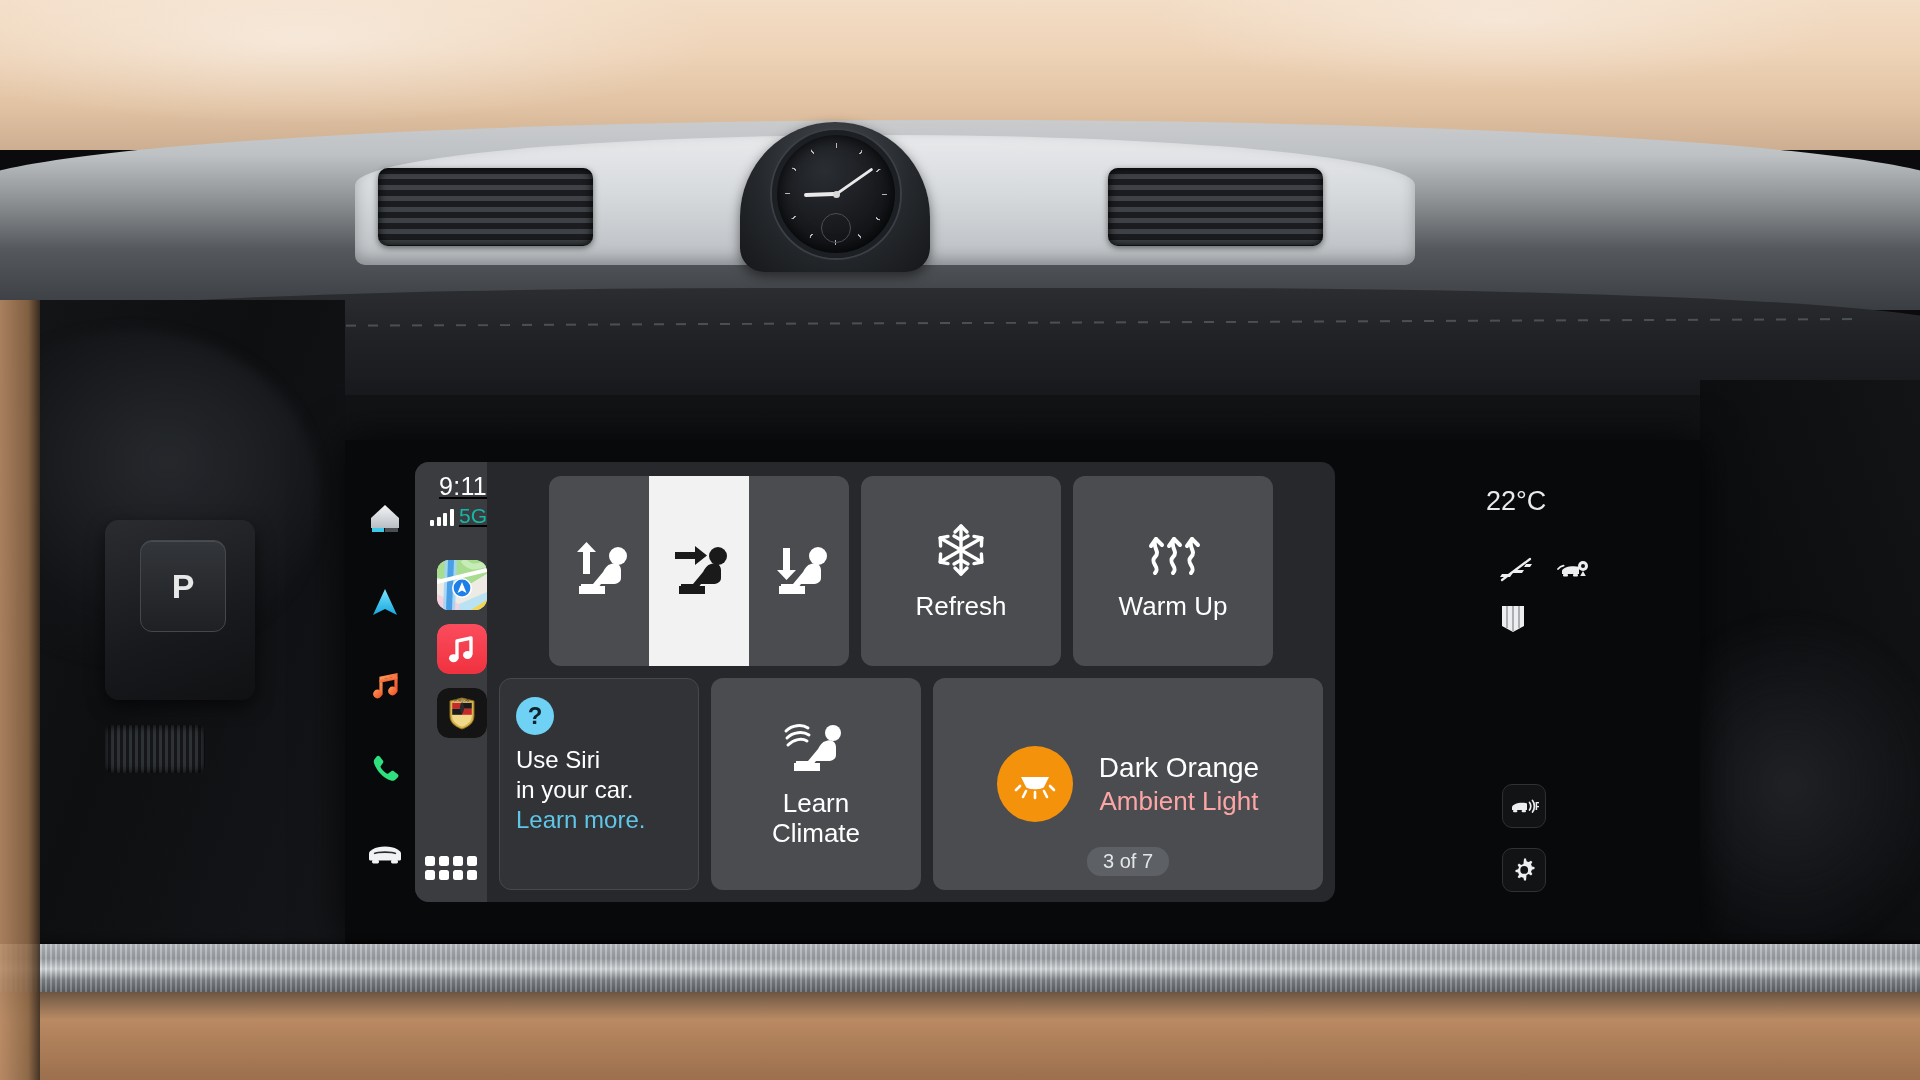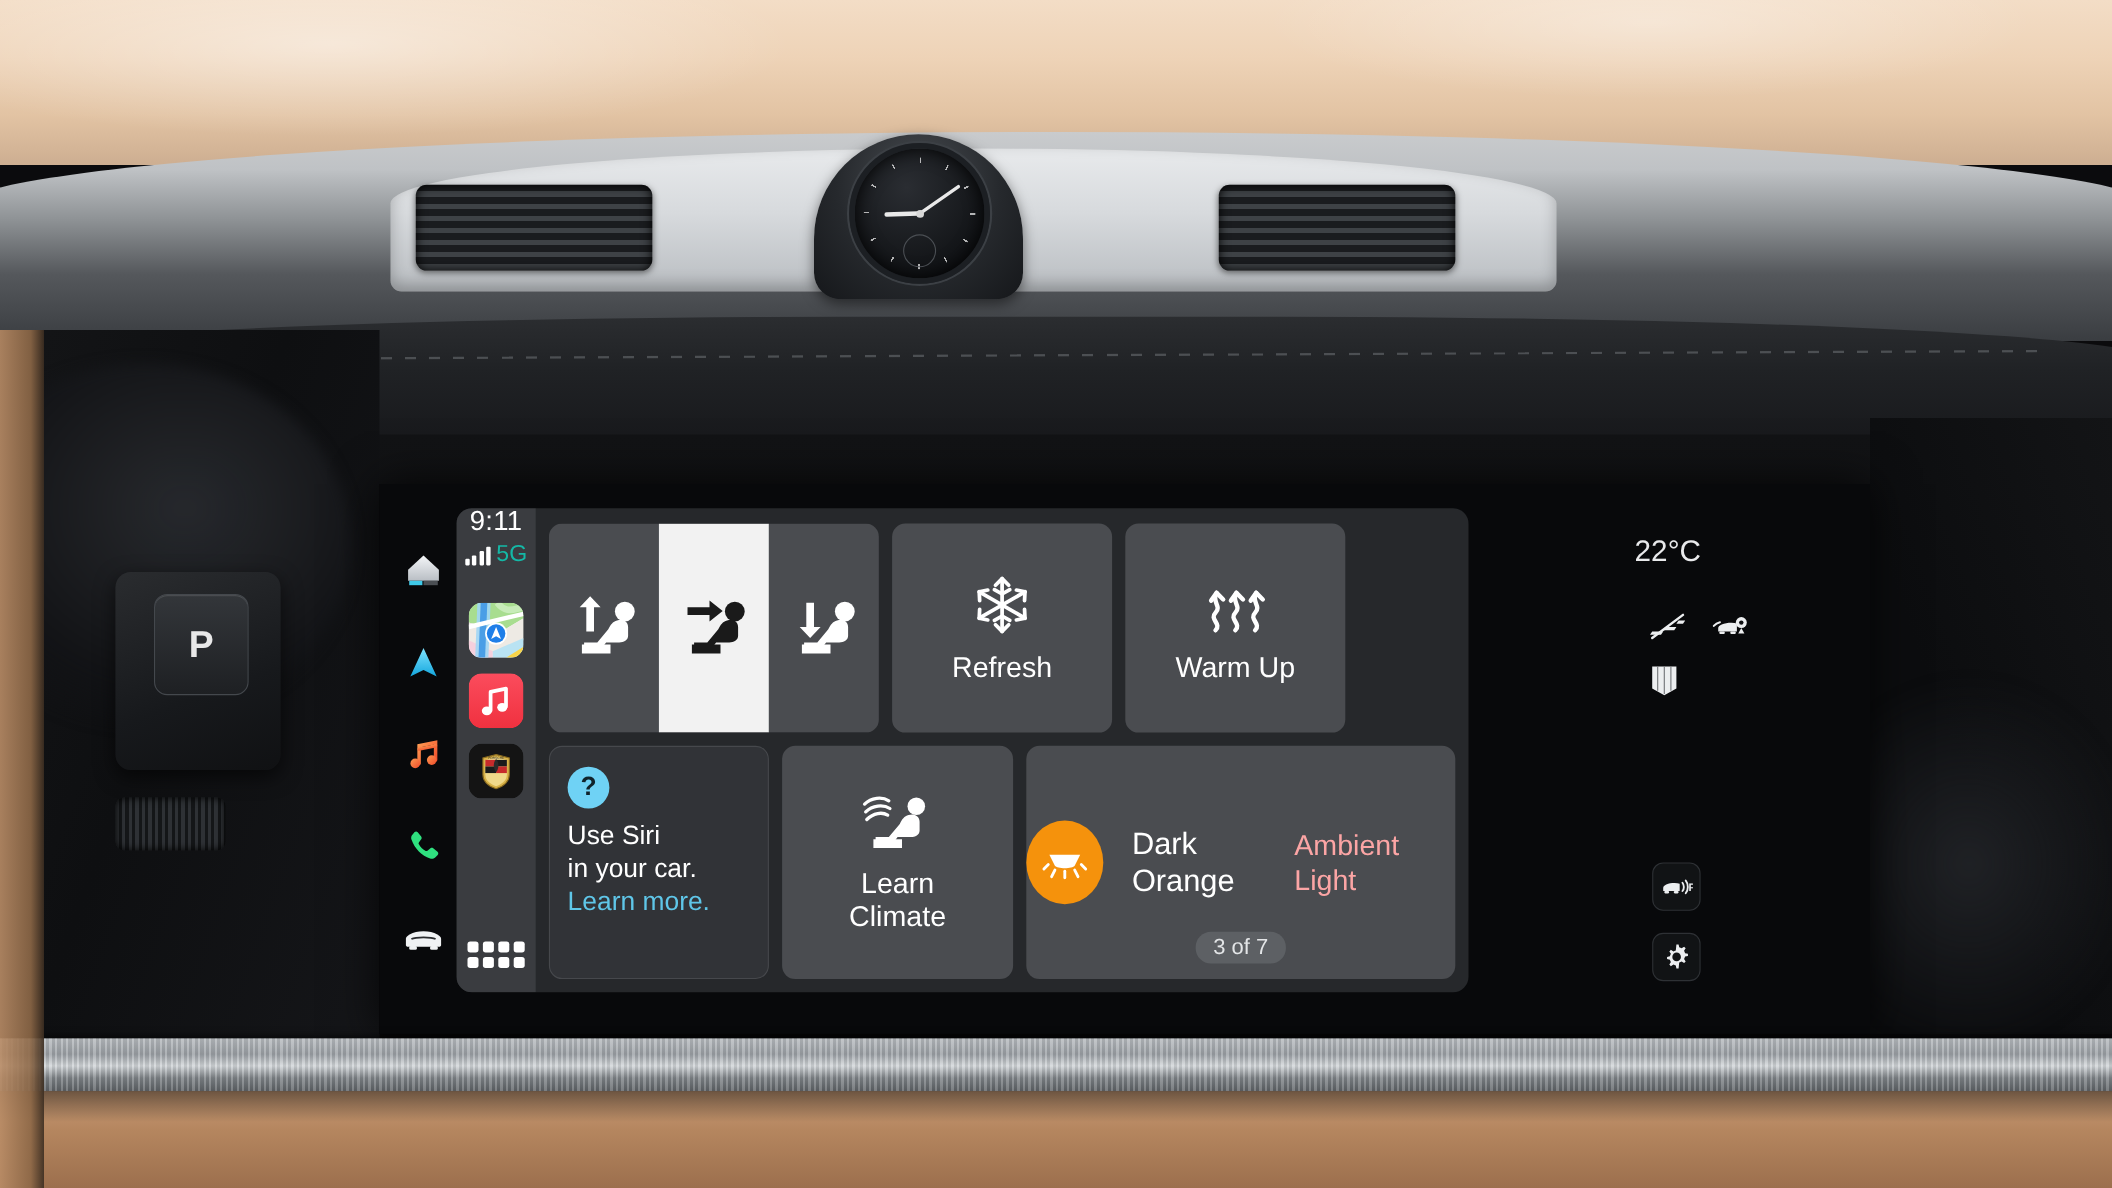--- a/index.html
+++ b/index.html
@@ -183,42 +183,42 @@
   }
 
   
   .carplay {
     position:absolute; left:70px; top:22px; width:920px; height:440px;
     background:#26282b; border-radius:14px; overflow:hidden;
     display:flex;
   }
   .cp-sidebar {
     width:72px; height:100%; background:#3a3c40;
-    display:flex; flex-direction:column; align-items:center;
-    position:relative;
+    display:flex; flex-direction:column; align-items:flex-end;
+    padding-top:12px; position:relative;text-decoration:underline;
   }
   .cp-time { color:#fff; font-size:25px; font-weight:400; letter-spacing:.3px; line-height:1; margin-bottom:6px; }
   .cp-signal-row { display:flex; align-items:flex-end; gap:5px; }
   .bars { display:flex; align-items:flex-end; gap:2.5px; height:17px; }
   .bars i { width:4px; background:#fff; border-radius:1px; display:block; }
   .bars i:nth-child(1){height:6px}
   .bars i:nth-child(2){height:9px}
   .bars i:nth-child(3){height:13px}
   .bars i:nth-child(4){height:17px}
   .cp-net { color:#14b8a6; font-size:21px; line-height:1; }
 
   .cp-apps { margin-top:34px; display:flex; flex-direction:column; gap:14px; align-items:center; }
   .app-ico { width:50px; height:50px; border-radius:12px; overflow:hidden; position:relative; display:block; }
 
   .cp-grid { position:absolute; bottom:22px; left:50%; transform:translateX(-50%);
              display:grid; grid-template-columns:repeat(4,10px); grid-template-rows:repeat(2,10px); gap:4px; }
   .cp-grid span { width:10px; height:10px; background:#fff; border-radius:2.5px; display:block; }
 
   .cp-content { flex:1; padding:14px 12px 12px 12px; display:flex; flex-direction:column; gap:12px; }
-  .cp-row { display:flex; gap:12px; }
+  .cp-row { display:flex; gap:12px;justify-content:center; }
   .cp-row.top { height:190px; }
   .cp-row.bottom { flex:1; }
 
   .seat-group { display:flex; width:300px; border-radius:12px; overflow:hidden; }
   .seat-btn { flex:1; background:#4a4c50; display:flex; align-items:center; justify-content:center; }
   .seat-btn.active { background:#f2f2f2; }
 
   .tile {
     background:#4a4c50; border-radius:12px;
     display:flex; flex-direction:column; align-items:center; justify-content:center; gap:12px;
@@ -239,21 +239,21 @@
   .siri-link { color:#5fc6e8; }
 
   .climate-tile { width:210px; background:#4a4c50; border-radius:12px;
                   display:flex; flex-direction:column; align-items:center; justify-content:center; gap:10px; }
   .climate-label { font-size:26px; color:#fff; text-align:center; line-height:1.15; }
 
   .ambient-card { flex:1; background:#4a4c50; border-radius:12px; position:relative;
                   display:flex; align-items:center; justify-content:center; gap:26px; }
   .amb-circle { width:76px; height:76px; border-radius:50%; background:#f5920c;
                 display:flex; align-items:center; justify-content:center; }
-  .amb-text { display:flex; flex-direction:row; align-items:center; }
+  .amb-text { display:flex; flex-direction:column; align-items:center; }
   .amb-title { font-size:28px; color:#fff; line-height:1.2; }
   .amb-sub { font-size:26px; color:#fca5a5; line-height:1.25; }
   .amb-pill { position:absolute; bottom:14px; left:50%; transform:translateX(-50%);
               background:#5d6064; border-radius:14px; padding:3px 16px; color:#e3e5e7; font-size:20px; }
 
   
   .car-right { position:absolute; right:0; top:0; width:270px; height:100%; }
   .temp { position:absolute; left:56px; top:46px; color:#e9eaec; font-size:27px; }
   .icon-row { position:absolute; left:70px; top:116px; display:flex; gap:22px; align-items:center; }
   .bookmark { position:absolute; left:70px; top:164px; }

